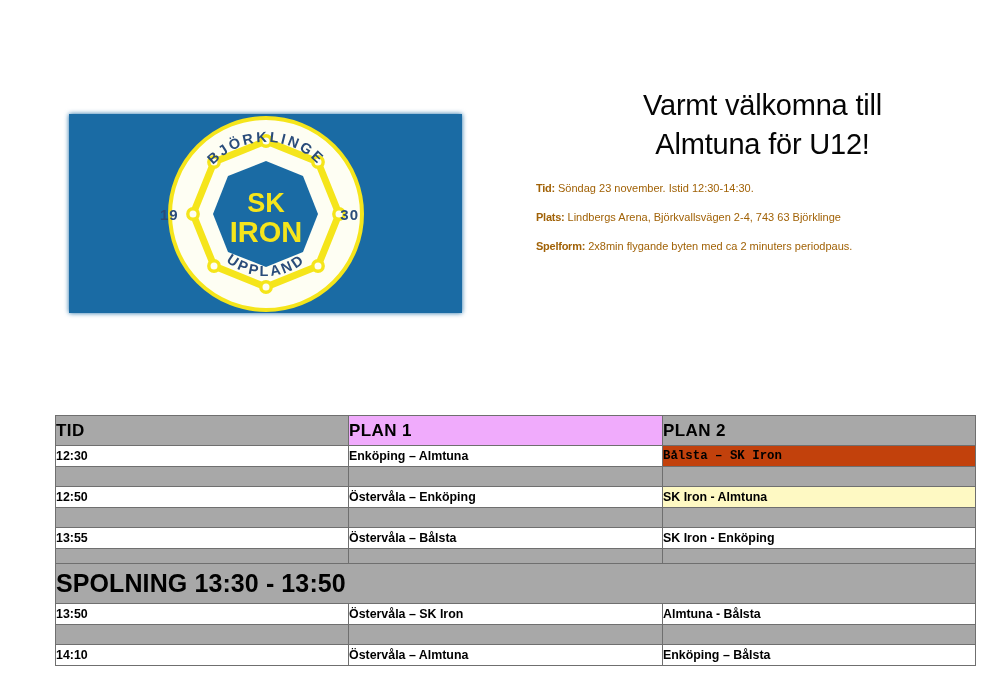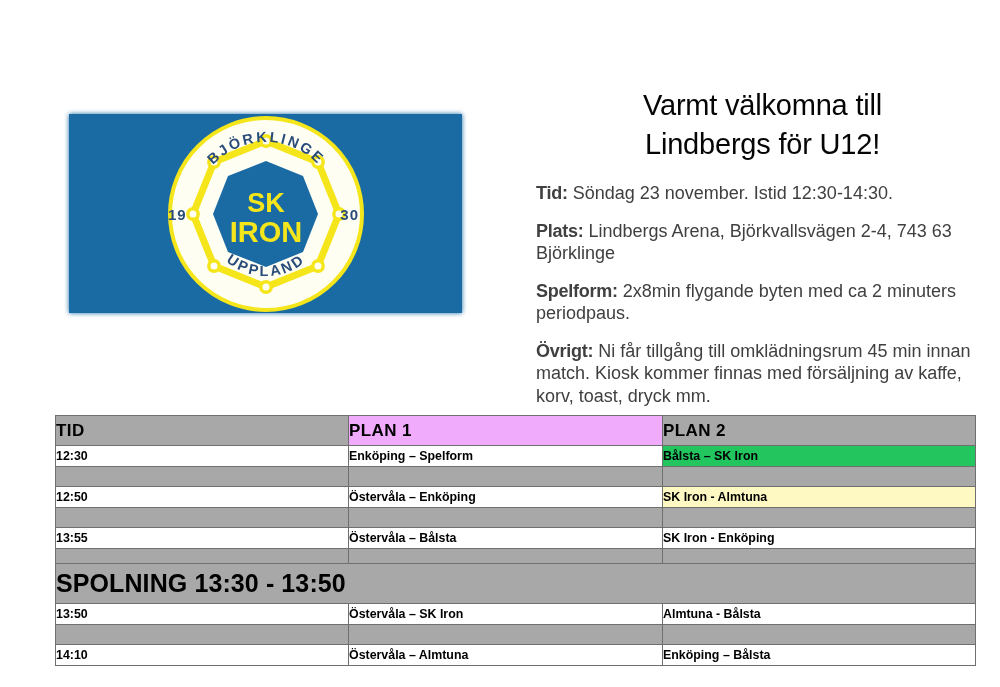--- a/index.html
+++ b/index.html
@@ -58,44 +58,44 @@
   .logo-num {
     position: absolute;
     top: 50%;
     transform: translateY(-50%);
     font-family: "Liberation Sans", sans-serif;
     font-size: 15px;
     font-weight: 700;
     color: #2a4c7a;
     letter-spacing: 1px;
   }
-  #logo-year-left  { left: 99px; }
+  #logo-year-left  { left: 91px; }
   #logo-year-right { right: 103px; }
 
   
   #headline {
     position: absolute;
     left: 560px;
     top: 86px;
     width: 405px;
     text-align: center;
     font-size: 29px;
     line-height: 1.33;
     color: #050505;
     font-weight: 400;
     letter-spacing: -0.2px;
   }
   #info-block {
     position: absolute;
     left: 536px;
     top: 182px;
     width: 440px;
-    font-size: 18px;
+    font-size: 11px;
     line-height: 1.25;
-    color: #404040;
+    color: #a16207;
   }
   .info-para {
     margin-bottom: 15px;
   }
   .info-para:last-child { margin-bottom: 0; }
   .info-label {
     font-weight: 800;
     letter-spacing: -0.25px;
   }
   .info-value { font-weight: 400; }
@@ -189,59 +189,55 @@
       <textPath href="#arcBottom" startOffset="50%" text-anchor="middle" xlink:href="#arcBottom">UPPLAND</textPath>
     </text>
   </svg>
 
   <span class="logo-num" id="logo-year-left">19</span>
   <span class="logo-num" id="logo-year-right">30</span>
 </div>
 
 <div id="headline">
   <div>Varmt välkomna till</div>
-  <div>Lindbergs för U12!</div>
+  <div>Almtuna för U12!</div>
 </div>
 
 <div id="info-block">
   <div class="info-para">
     <span class="info-label">Tid:</span>
     <span class="info-value">Söndag 23 november. Istid 12:30-14:30.</span>
   </div>
   <div class="info-para">
     <span class="info-label">Plats:</span>
     <span class="info-value">Lindbergs Arena, Björkvallsvägen 2-4, 743 63 Björklinge</span>
   </div>
   <div class="info-para">
     <span class="info-label">Spelform:</span>
     <span class="info-value">2x8min flygande byten med ca 2 minuters periodpaus.</span>
   </div>
-  <div class="info-para">
-    <span class="info-label">Övrigt:</span>
-    <span class="info-value">Ni får tillgång till omklädningsrum 45 min innan match. Kiosk kommer finnas med försäljning av kaffe, korv, toast, dryck mm.</span>
-  </div>
 </div>
 
 <table id="schedule">
   <colgroup>
     <col class="col-tid">
       <col class="col-plan1">
       <col class="col-plan2">
   </colgroup>
   <tbody>
     <tr class="hdr">
       <td style="background: rgb(168, 168, 168);">TID</td>
       <td style="background: #f0abfc;">PLAN 1</td>
       <td style="background: rgb(168, 168, 168);">PLAN 2</td>
     </tr>
 
     <tr class="match">
       <td style="background: rgb(255, 255, 255);">12:30</td>
-      <td style="background: rgb(255, 255, 255);">Enköping – Spelform</td>
-      <td style="background: #22c55e;">Bålsta – SK Iron</td>
+      <td style="background: rgb(255, 255, 255);">Enköping – Almtuna</td>
+      <td style="background: #c2410c; font-family: Liberation Mono, monospace;">Bålsta – SK Iron</td>
     </tr>
     <tr class="spacer">
       <td style="background: rgb(168, 168, 168);"></td>
       <td style="background: rgb(168, 168, 168);"></td>
       <td style="background: rgb(168, 168, 168);"></td>
     </tr>
 
     <tr class="match">
       <td style="background: rgb(255, 255, 255);">12:50</td>
       <td style="background: rgb(255, 255, 255);">Östervåla – Enköping</td>

